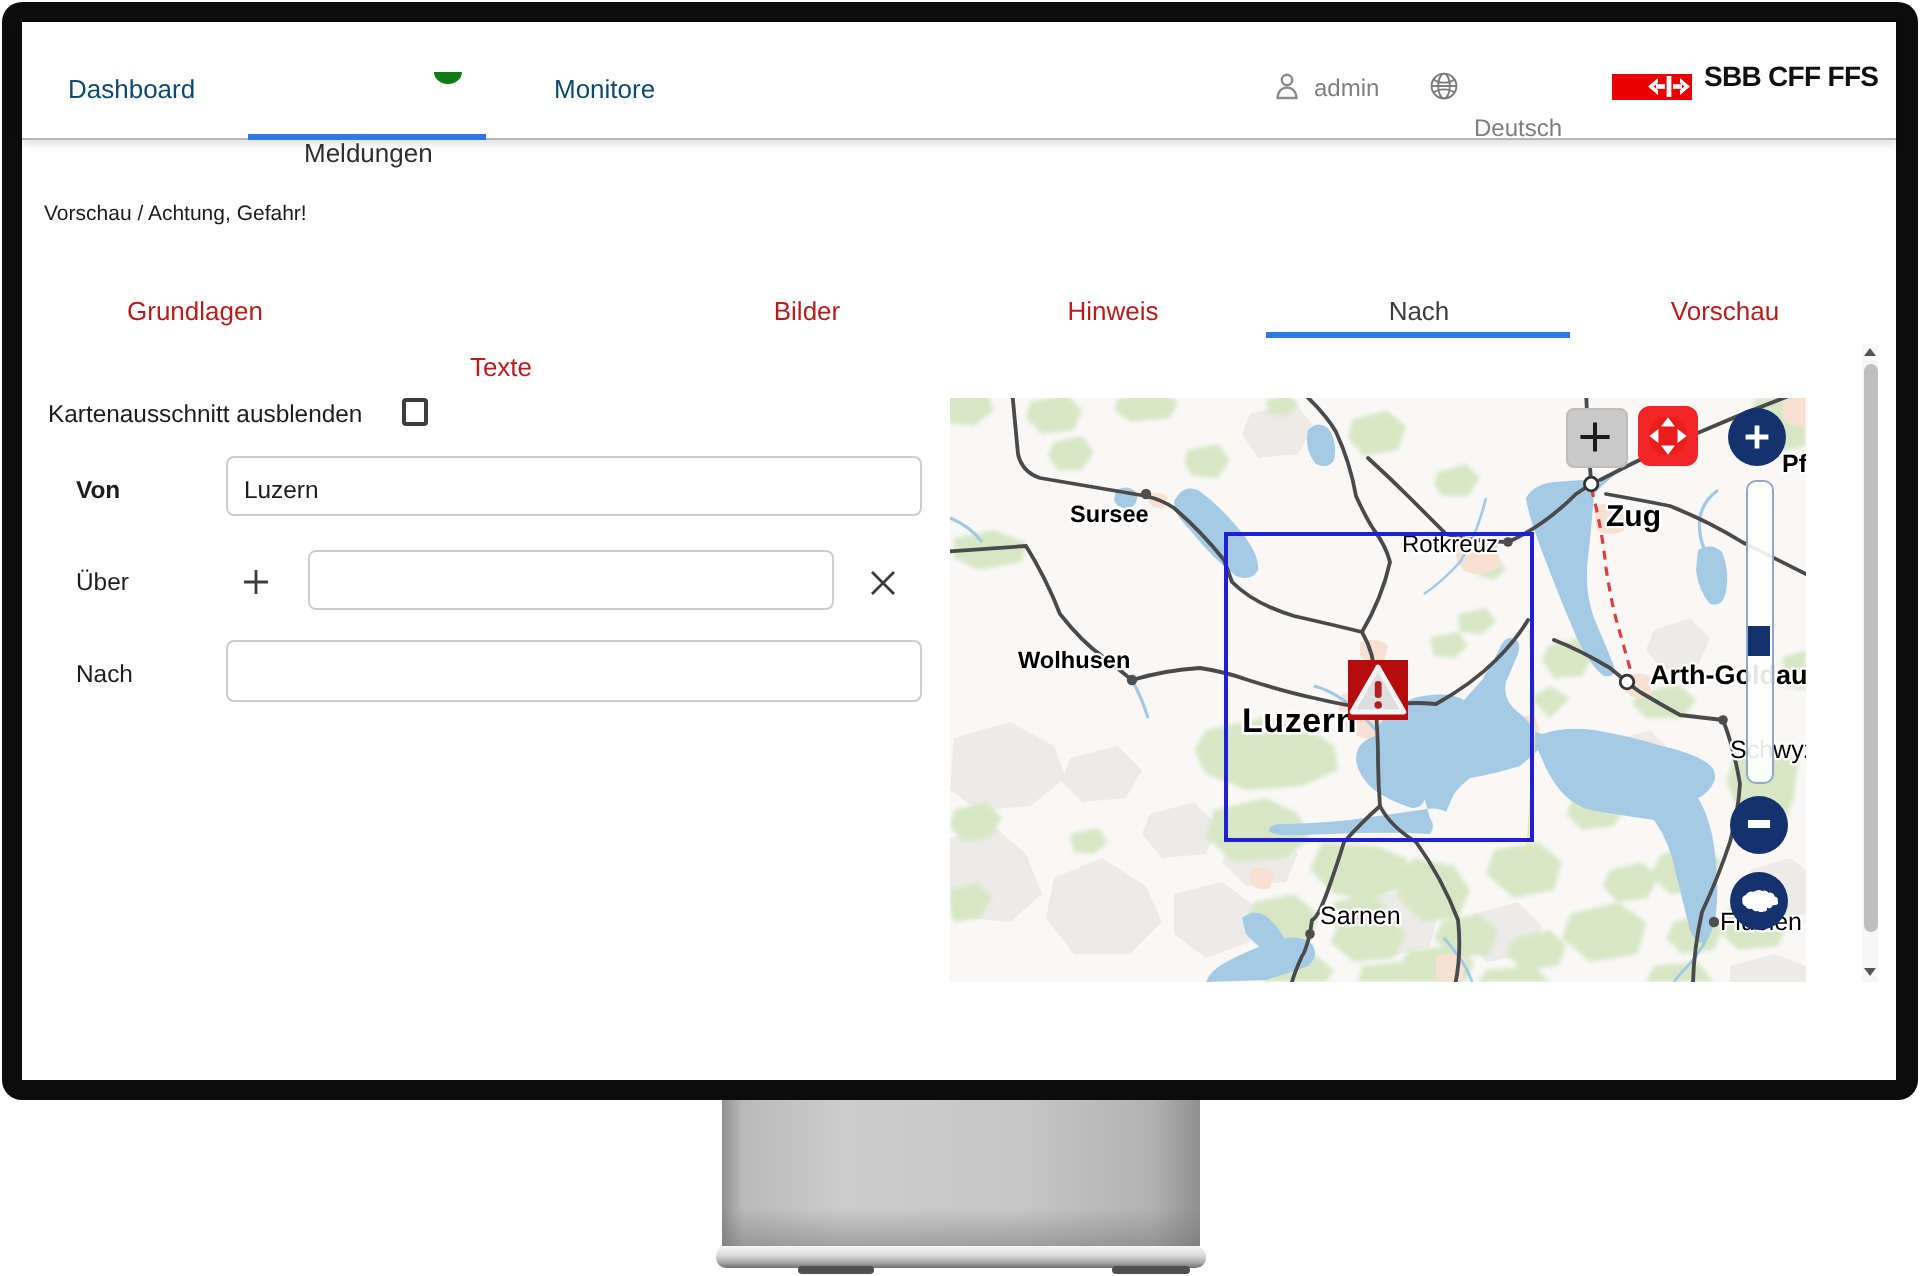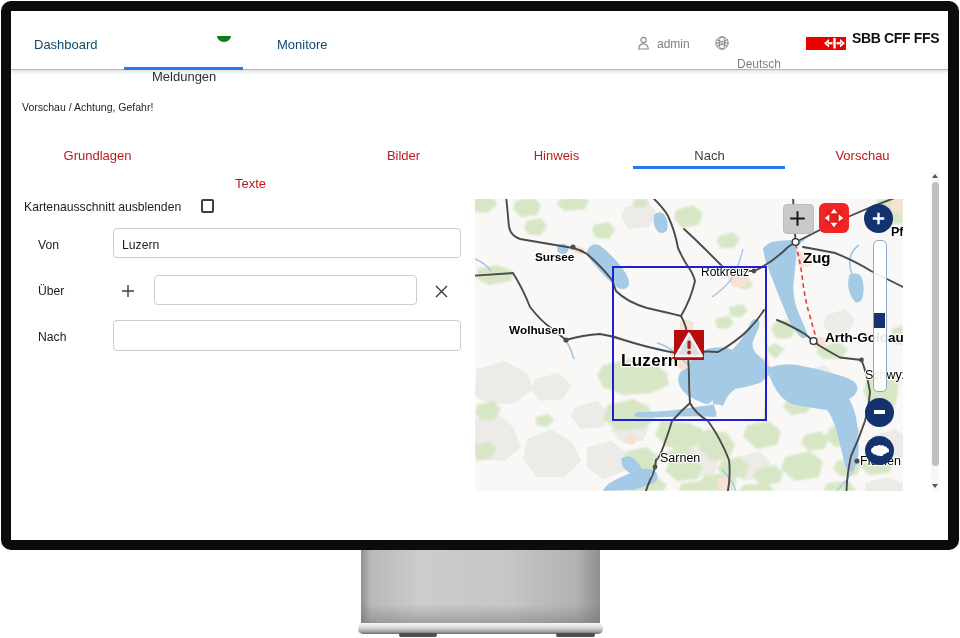--- a/index.html
+++ b/index.html
@@ -80,21 +80,21 @@
   <div class="abs tab" style="left:174px;margin-top:28px;">Texte</div>
   <div class="abs tab" style="left:327px;">Bilder</div>
   <div class="abs tab" style="left:480px;">Hinweis</div>
   <div class="abs tab active" style="left:633px;">Nach</div>
   <div class="abs tab" style="left:786px;">Vorschau</div>
   <div class="abs tabunder"></div>
 
   <div class="abs flabel" style="left:24px;top:200px;text-align:right;">Kartenausschnitt ausblenden</div>
   <div class="abs cb"></div>
 
-  <div class="abs flabel" style="left:38px;top:238px;">Von</div>
+  <div class="abs flabel" style="left:38px;top:238px;font-weight:bold;">Von</div>
   <div class="abs inputbox" style="left:113px;top:228px;width:348px;height:30px;"></div>
   <div class="abs flabel" style="left:122px;top:238px;">Luzern</div>
 
   <div class="abs flabel" style="left:38px;top:284px;">Über</div>
   <svg class="abs" style="left:121px;top:284px;" width="14" height="14" viewBox="0 0 14 14">
     <path d="M7 1 V13 M1 7 H13" stroke="#3c3c3c" stroke-width="1.4" fill="none"></path>
   </svg>
   <div class="abs inputbox" style="left:154px;top:275px;width:263px;height:30px;"></div>
   <svg class="abs" style="left:434px;top:284px;" width="15" height="15" viewBox="0 0 15 15">
     <path d="M2 2 L13 13 M13 2 L2 13" stroke="#3c3c3c" stroke-width="1.4" fill="none"></path>

